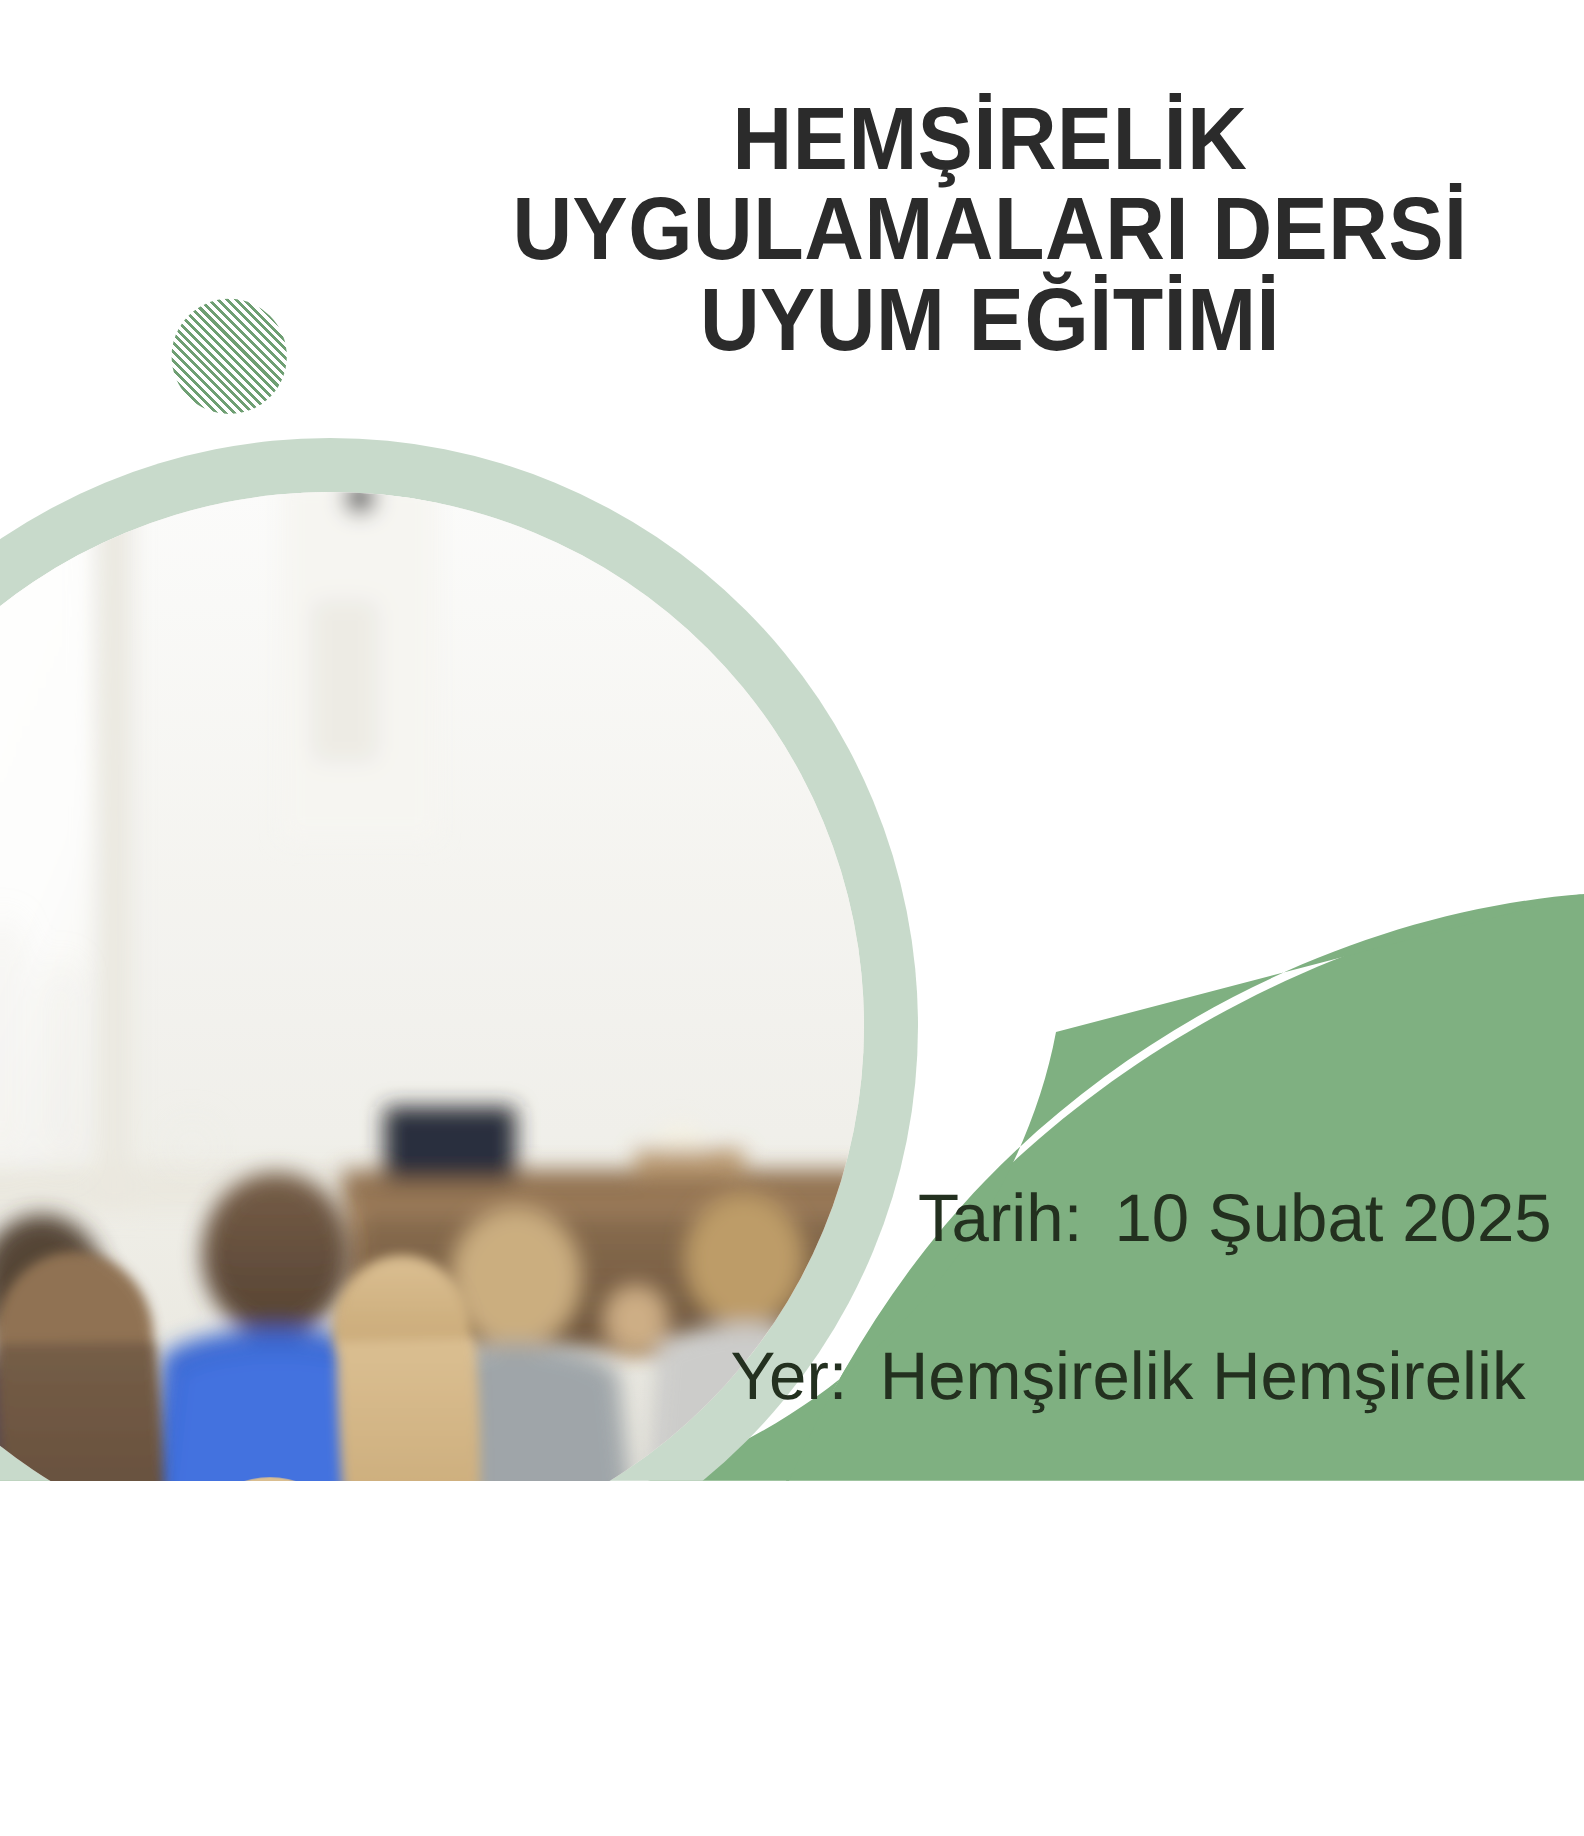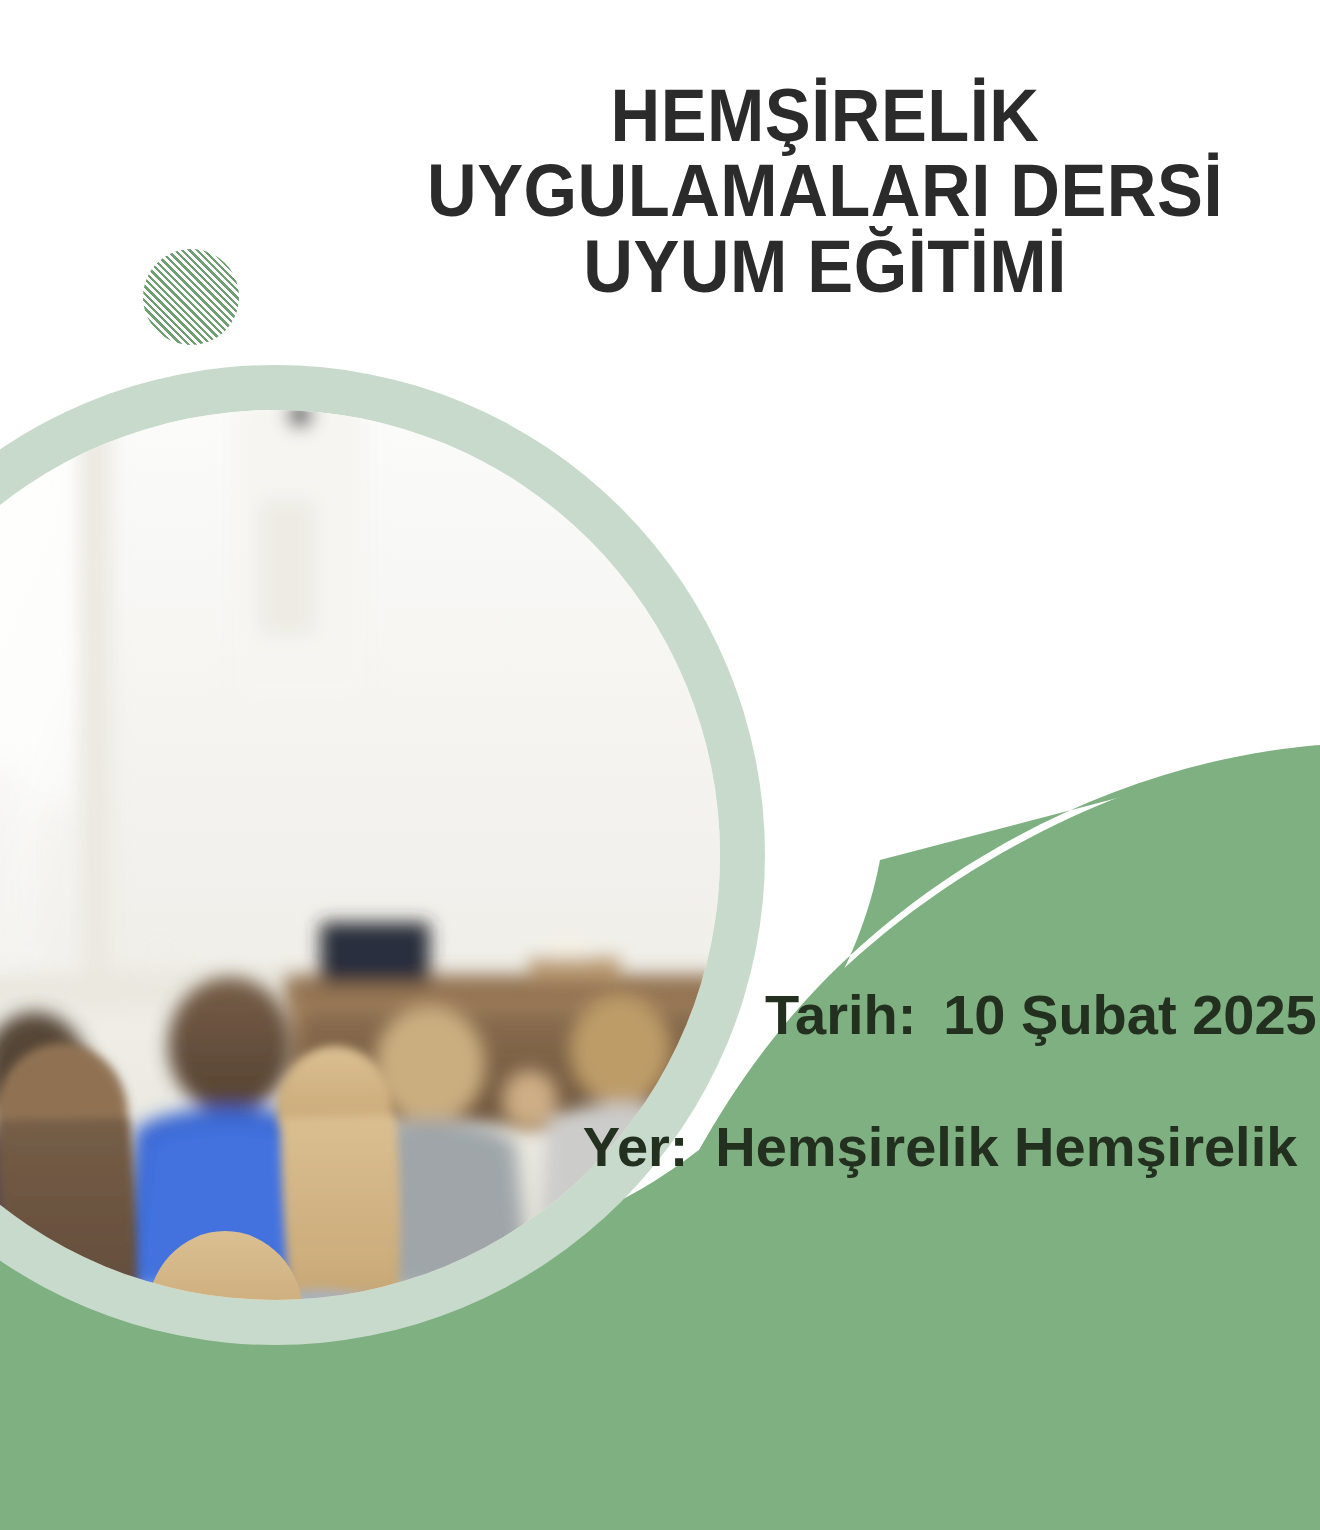--- a/index.html
+++ b/index.html
@@ -3,21 +3,21 @@
 <meta charset="utf-8">
 <style>
   html,body{margin:0;padding:0;}
   body{
     width:1320px;height:1530px;
     background:#ffffff;
     font-family:"Liberation Sans",sans-serif;
     overflow:hidden;
     position:relative;
   }
-  #poster{position:absolute;inset:0;width:1320px;height:1530px;overflow:hidden;background:#fff;}
+  #poster{position:absolute;inset:0;width:1320px;height:1234px;overflow:hidden;background:#fff;}
 
   
   .layer{position:absolute;}
 
   
   #green-panel{left:0;top:0;width:1320px;height:1530px;}
 
   
   #ring{
     left:-215px;top:365px;width:980px;height:980px;border-radius:50%;
@@ -51,22 +51,22 @@
     transform-origin:center top;
   }
   #title-block .tl{display:block;white-space:nowrap;}
 
   
   #info-block{
     position:absolute;left:560px;top:985px;width:760px;
     color:#23301f;
   }
   .info-row{font-size:56px;line-height:1.08;white-space:nowrap;}
-  .info-row .k{font-weight:700;}
-  .info-row .v{font-weight:700;margin-top:24px;}
+  .info-row .k{font-weight:400;}
+  .info-row .v{font-weight:400;margin-top:24px;}
   #row-tarih{padding-left:205px;margin-bottom:72px;}
   #row-saat{padding-left:205px;margin-bottom:74px;}
   #row-yer{text-align:center;}
   #row-yer .l2{display:block;}
 </style>
 </head>
 <body>
 
 <div id="poster" style="background: rgb(255, 255, 255);">
 

